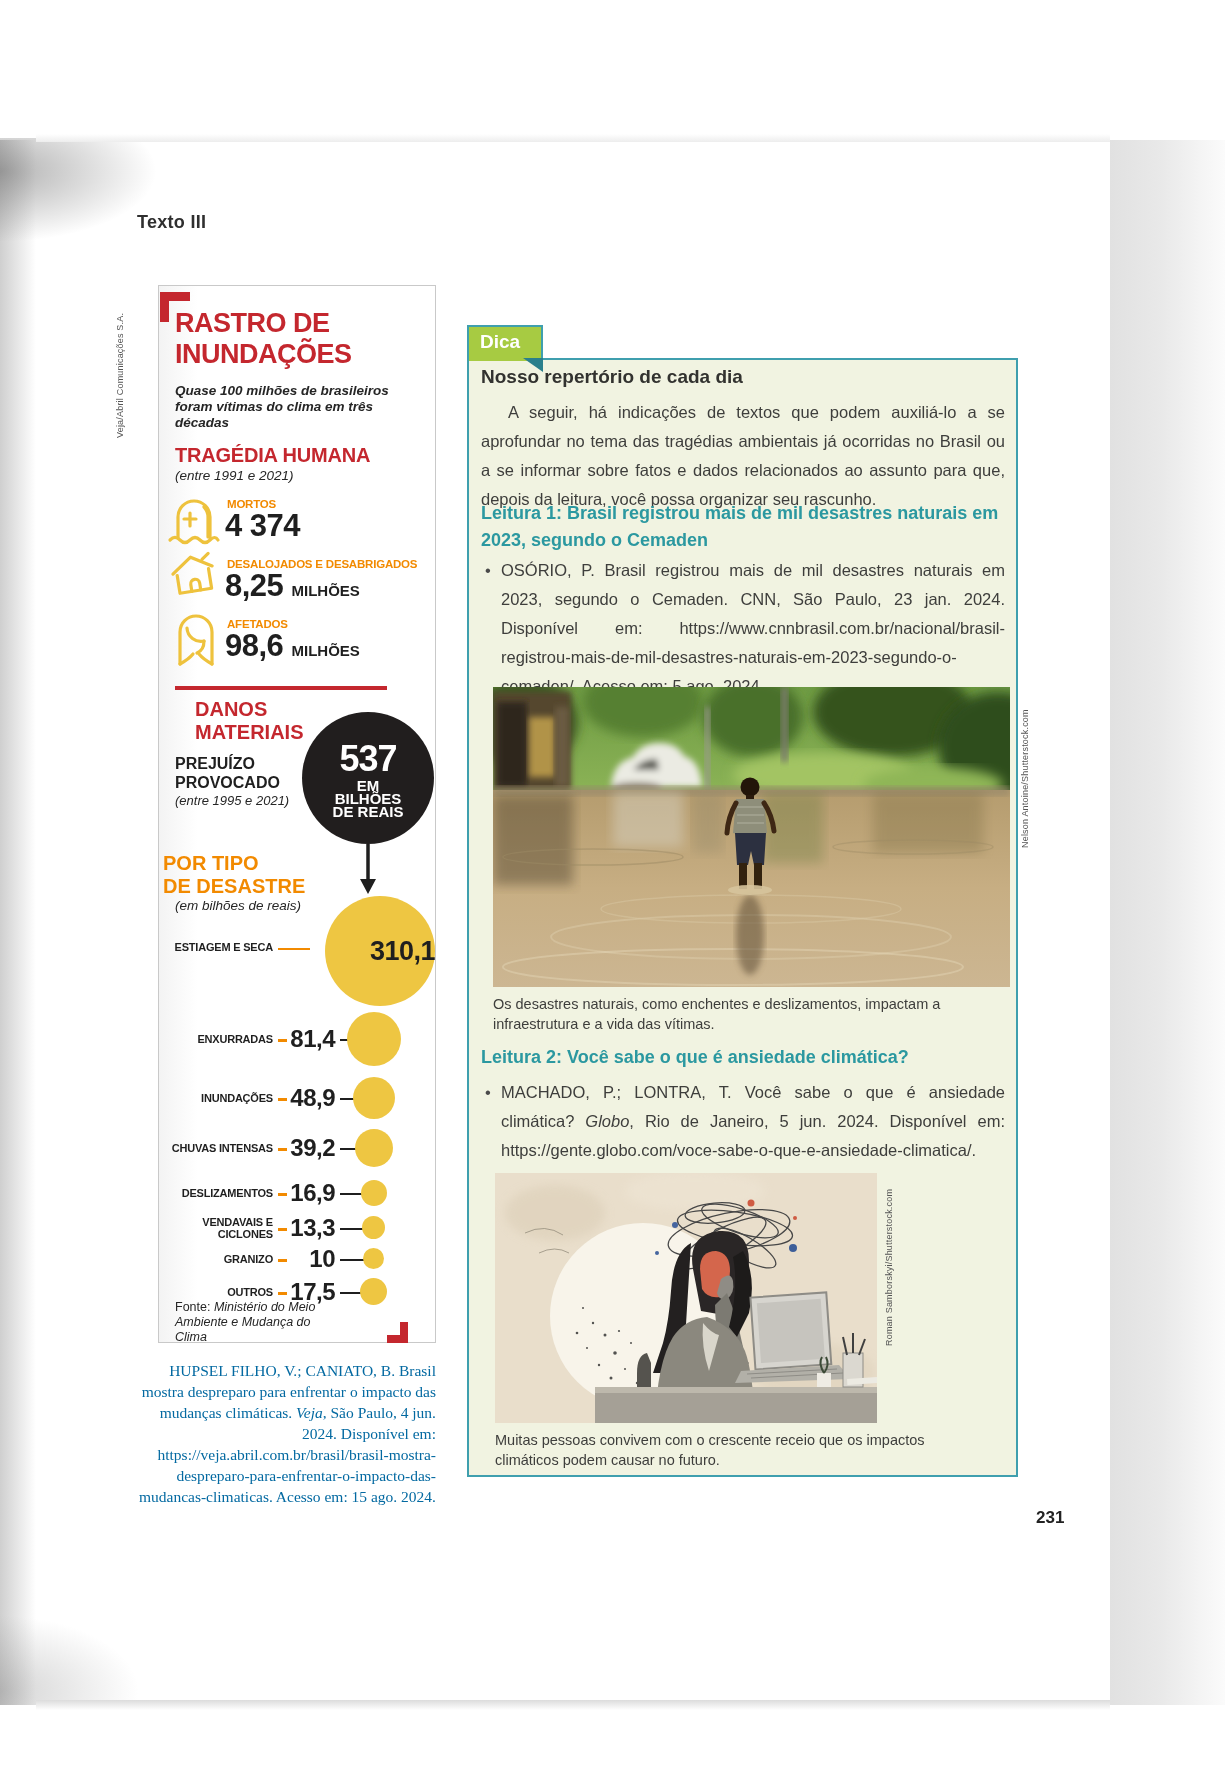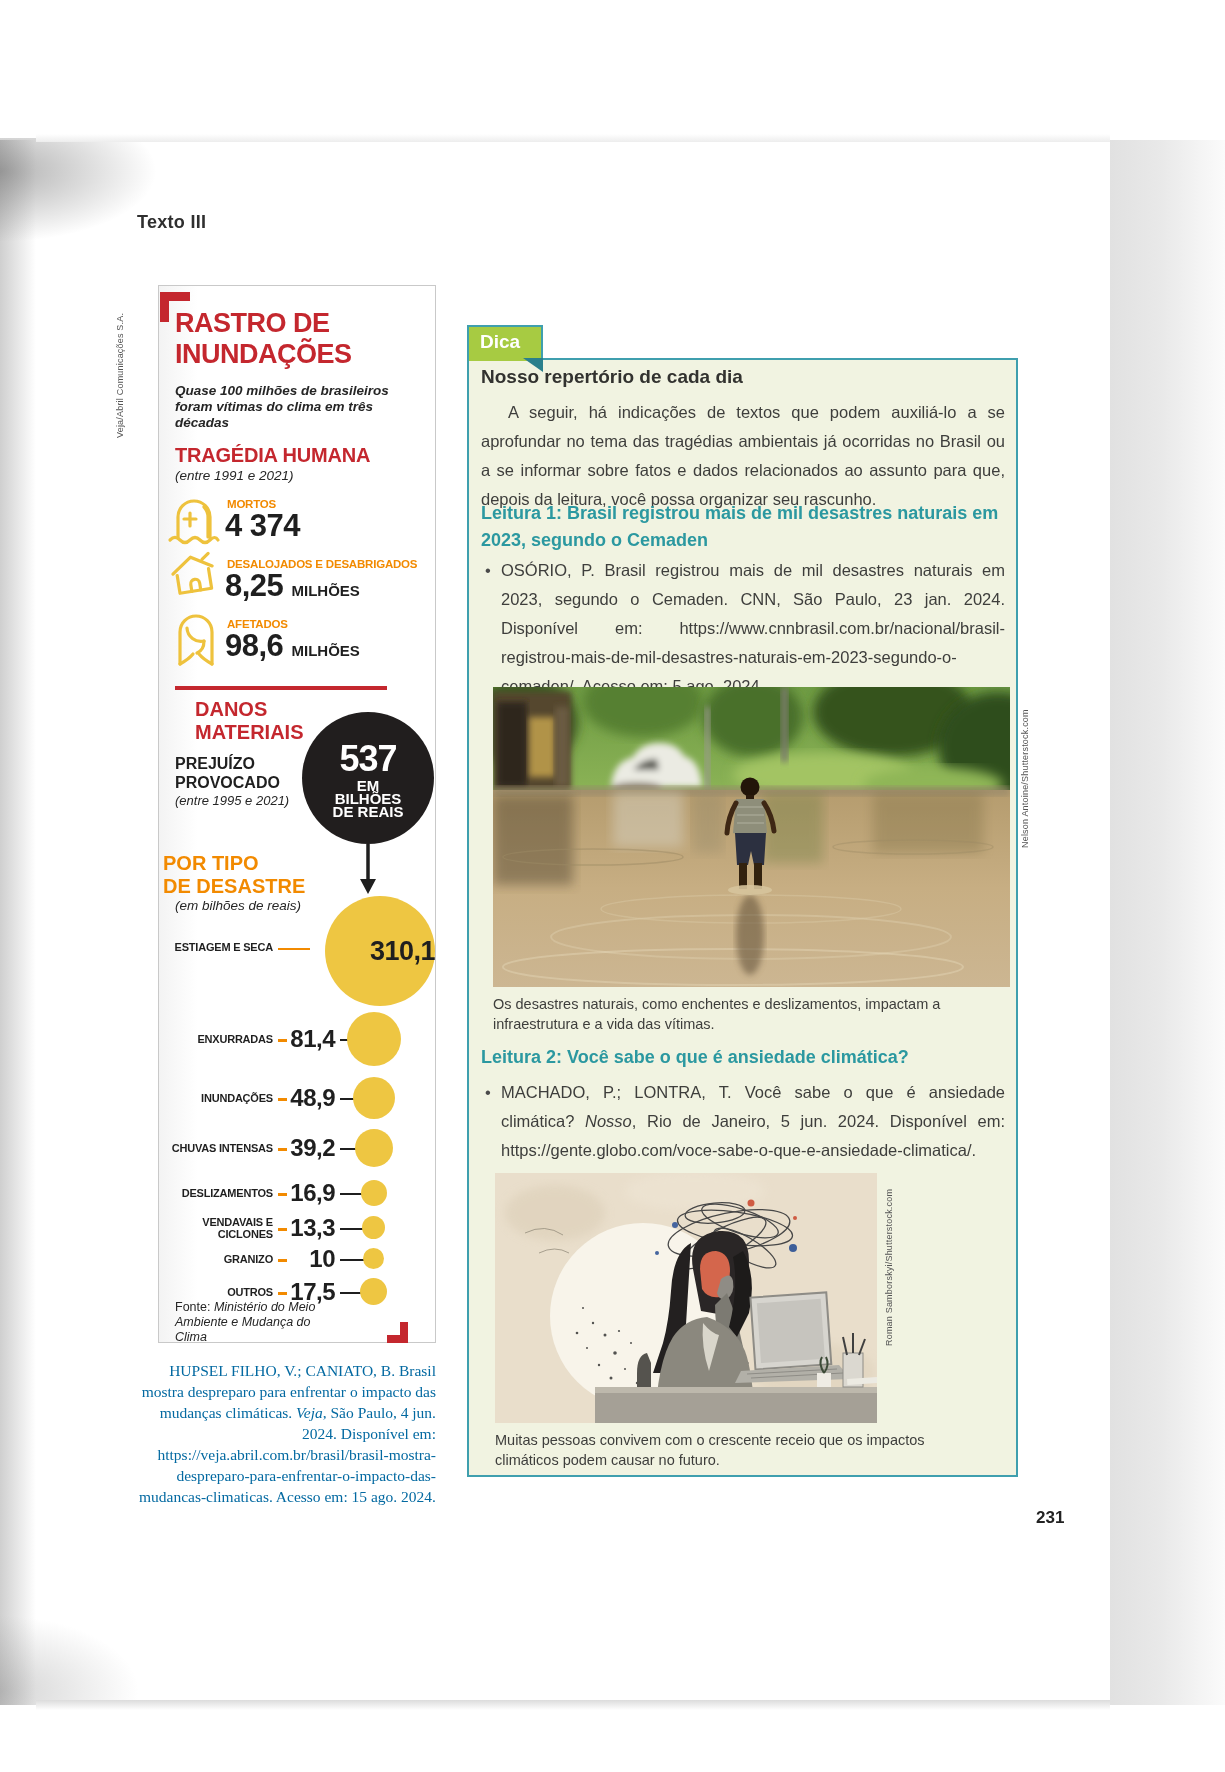--- a/index.html
+++ b/index.html
@@ -339,21 +339,21 @@
         <ellipse cx="257" cy="203" rx="22" ry="5" fill="#d6c49c" opacity=".9"></ellipse>
       </g>
     </svg>
   </div>
   <div class="vcredit" style="left:1020px; top:688px; height:160px;">Nelson Antoine/Shutterstock.com</div>
   <div class="caption" style="left:493px; top:994px; width:470px;">Os desastres naturais, como enchentes e deslizamentos, impactam a infraestrutura e a vida das vítimas.</div>
 
   <div class="leitura-h" style="top:1044px">Leitura 2: Você sabe o que é ansiedade climática?</div>
   <div class="ref" style="top:1078px">
     <span class="bullet">•</span>
-    <span>MACHADO, P.; LONTRA, T. Você sabe o que é ansiedade climática? </span><span class="it">Nosso</span><span>, Rio de Janeiro, 5 jun. 2024. Disponível em: https://gente.globo.com/voce-sabe-o-que-e-ansiedade-climatica/. Acesso em: 5 ago. 2024.</span>
+    <span>MACHADO, P.; LONTRA, T. Você sabe o que é ansiedade climática? </span><span class="it">Globo</span><span>, Rio de Janeiro, 5 jun. 2024. Disponível em: https://gente.globo.com/voce-sabe-o-que-e-ansiedade-climatica/. Acesso em: 5 ago. 2024.</span>
   </div>
 
   <div class="photo" style="left:495px; top:1173px; width:382px; height:250px;">
     <svg width="382" height="250" viewBox="0 0 382 250">
       <defs>
           <filter id="b5">
             <feGaussianBlur stdDeviation="5"></feGaussianBlur>
           </filter>
         </defs>
       <rect x="0" y="0" width="382" height="250" fill="#e9decb"></rect>

